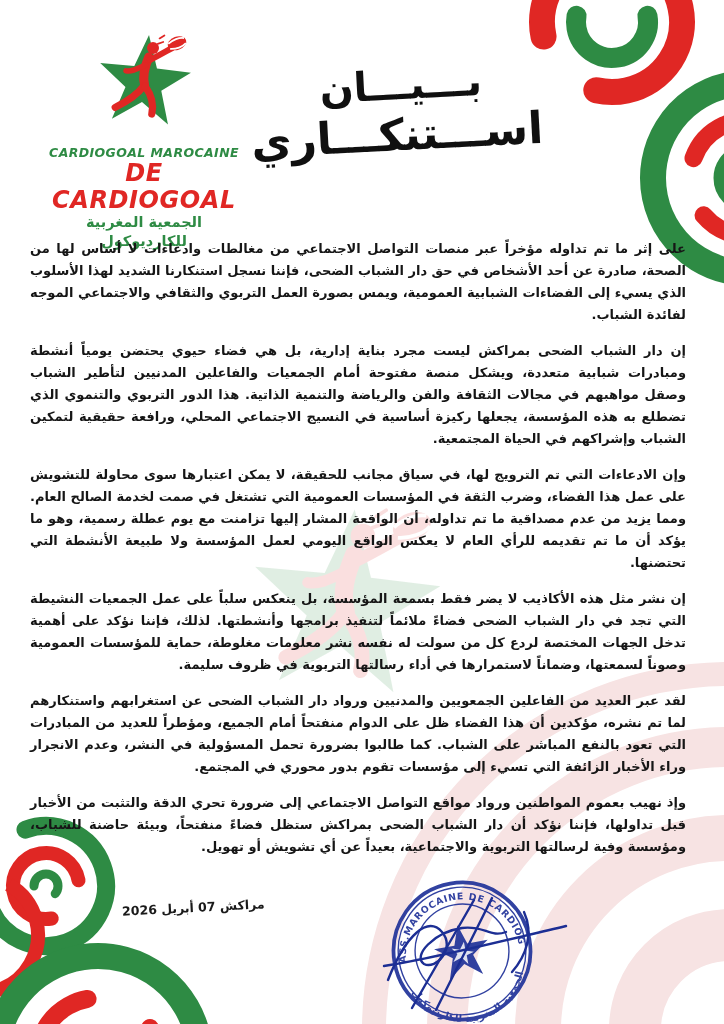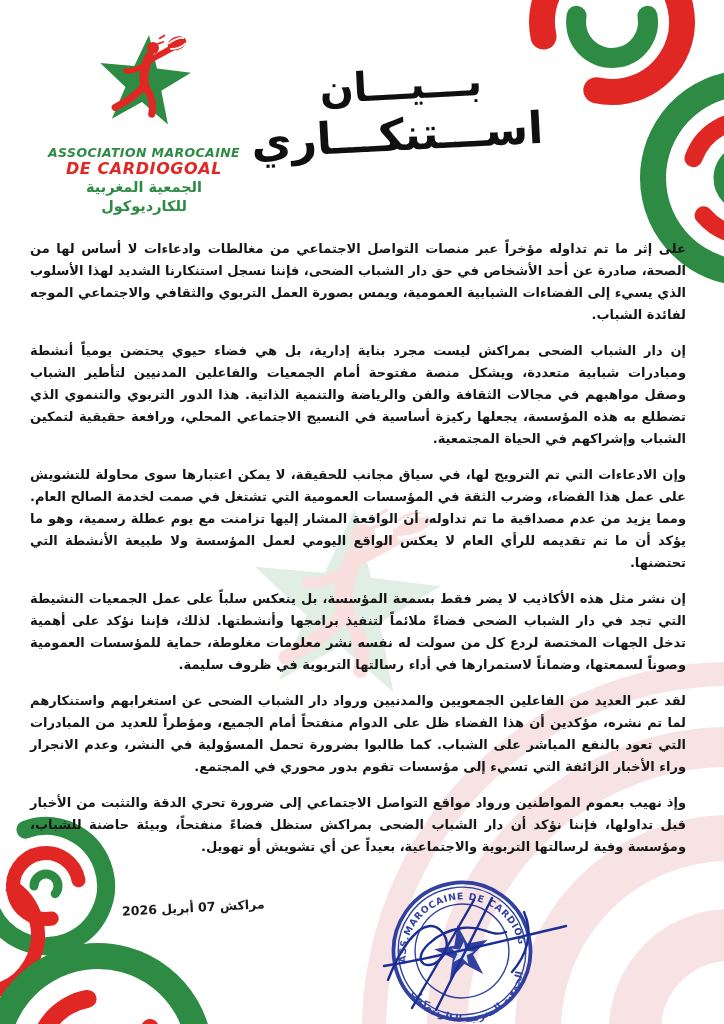--- a/index.html
+++ b/index.html
@@ -19,21 +19,21 @@
     margin:0 auto;
   }
   .decor{position:absolute;left:0;top:0;z-index:0;}
   .watermark{position:absolute;left:222px;top:462px;width:245px;height:295px;opacity:.14;z-index:1;}
   .logo-block{
     position:absolute;left:44px;top:24px;width:200px;
     text-align:center;z-index:2;
   }
   .logo-art{width:158px;height:120px;display:block;margin:0 auto 2px;}
   .logo-fr1{color:var(--green);font-weight:bold;font-style:italic;font-size:12.5px;letter-spacing:.4px;line-height:1.15;}
-  .logo-fr2{color:var(--red);font-weight:bold;font-style:italic;font-size:16px;letter-spacing:.6px;line-height:1.1;}
+  .logo-fr2{color:var(--red);font-weight:bold;font-style:italic;font-size:24px;letter-spacing:.6px;line-height:1.1;}
   .logo-ar{color:var(--green);font-weight:bold;font-size:14.5px;direction:rtl;line-height:1.3;}
   .title-block{
     position:absolute;left:262px;top:60px;width:280px;
     text-align:center;color:#101010;z-index:2;
     transform:rotate(-3deg);
     direction:rtl;
   }
   .title-l1{font-size:40px;font-weight:bold;line-height:1.25;}
   .title-l2{font-size:44px;font-weight:bold;line-height:1.15;}
   .content{
@@ -124,21 +124,21 @@
   </svg>
 
   <svg class="watermark" viewBox="0 0 200 200">
     <use href="#logo-sym"></use>
   </svg>
 
   <div class="logo-block">
     <svg class="logo-art" viewBox="0 0 200 200">
       <use href="#logo-sym"></use>
     </svg>
-    <div class="logo-fr1">ASSOCIATION MAROCAINE</div>
+    <div class="logo-fr1">CARDIOGOAL MAROCAINE</div>
     <div class="logo-fr2">DE CARDIOGOAL</div>
     <div class="logo-ar">الجمعية المغربية للكارديوكول</div>
   </div>
 
   <div class="title-block">
     <div class="title-l1">بـــيـــان</div>
     <div class="title-l2">اســـتنكـــاري</div>
   </div>
 
   <div class="content">

